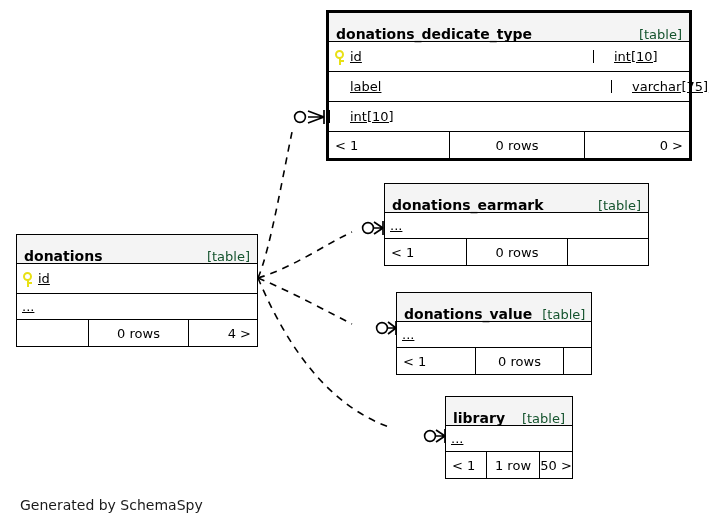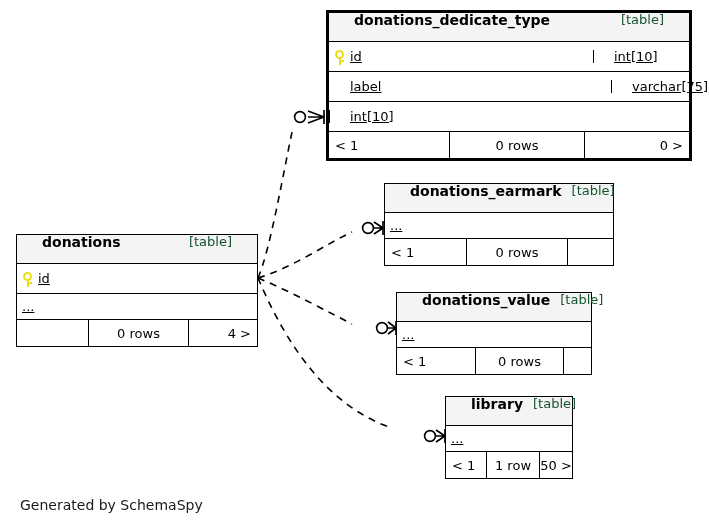--- a/index.html
+++ b/index.html
@@ -41,26 +41,26 @@
     box-sizing: border-box;
     font-size: 13px;
     line-height: 1;
   }
   .table-node.thick {
     border-width: 3px;
   }
 
   .tbl-header {
     display: flex;
-    align-items: flex-start;
+    align-items: flex-end;
     justify-content: space-between;
     background: #f4f4f4;
     border-bottom: 1px solid #000000;
     box-sizing: border-box;
-    padding: 0 25px;
+    padding: 0 7px;
     height: 29px;
   }
   .tbl-title {
     font-weight: bold;
     font-size: 14px;
     white-space: nowrap;
   }
   .tbl-kind {
     font-size: 13px;
     color: #14532d;
@@ -245,21 +245,21 @@
     <div class="tbl-row last-row">
       <span class="col-type" style="width:96px;">int[10]</span>
     </div>
     <div class="tbl-footer">
       <span class="foot-cell foot-left" style="width:112px;">&lt; 1</span>
       <span class="foot-cell foot-mid" style="width:136px;">0 rows</span>
       <span class="foot-cell foot-right" style="flex:1 1 auto;">0 &gt;</span>
     </div>
   </div>
 
-  <div class="table-node" style="left:384px; top:183px; width:230px;">
+  <div class="table-node" style="left:384px; top:183px; width:265px;">
     <div class="tbl-header">
       <span class="tbl-title">donations_earmark</span>
       <span class="tbl-kind">[table]</span>
     </div>
     <div class="tbl-row last-row ellipsis-row" style="height:26px;">
       <span class="col-name">...</span>
     </div>
     <div class="tbl-footer">
       <span class="foot-cell foot-left" style="width:73px;">&lt; 1</span>
       <span class="foot-cell foot-mid" style="width:102px;">0 rows</span>

